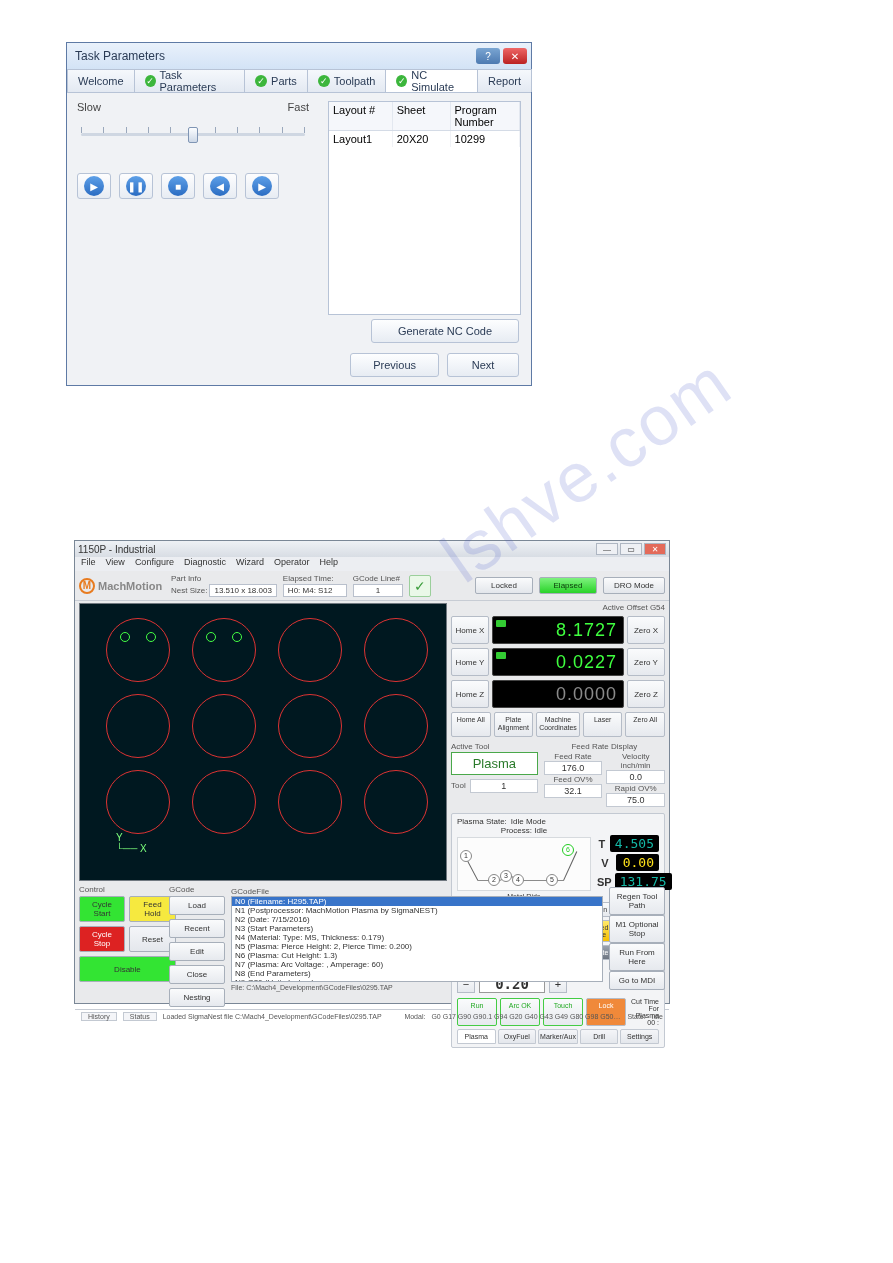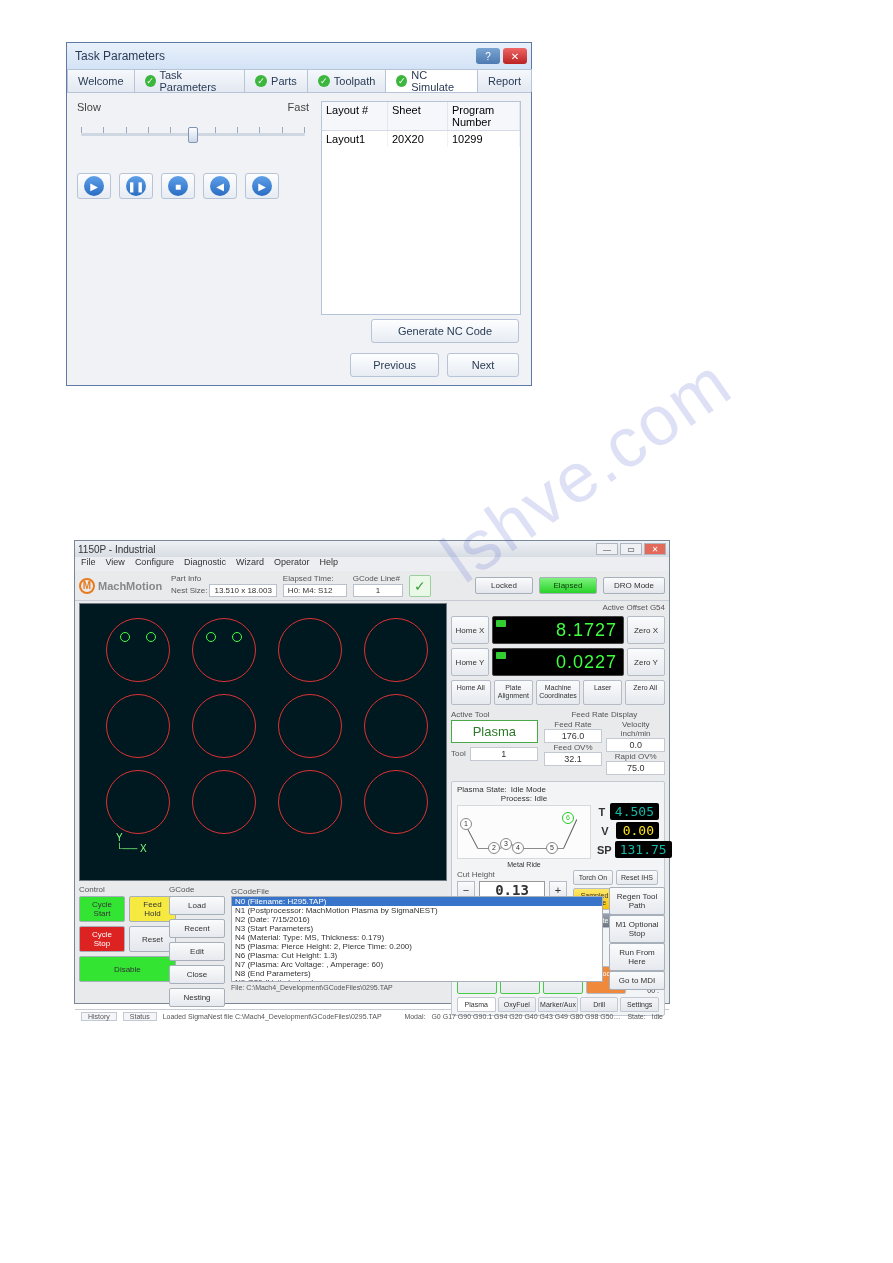--- a/index.html
+++ b/index.html
@@ -14,21 +14,21 @@
   .win1-titlebtns { display:flex; gap:3px; }
   .tbtn { width:24px; height:16px; border-radius:3px; display:flex; align-items:center; justify-content:center; font-size:10px; color:#fff;}
   .tbtn.help { background:linear-gradient(#7aa5d2,#4d7ab1); }
   .tbtn.close { background:linear-gradient(#e66,#b22); }
   .win1-body { position:relative; height:calc(100% - 26px); background:#f0f2f5; padding:0;}
   .tabstrip { display:flex; height:24px; border-bottom:1px solid #b7c3d6; background:#e7ecf3;}
   .tab { padding:4px 10px; border:1px solid #b7c3d6; border-bottom:none; margin-right:-1px;
          background:linear-gradient(#f5f8fc,#e3e9f2); display:flex; align-items:center; gap:4px; font-size:11px; color:#2a3b55;}
   .tab.active { background:#fff; }
   .tabchk { width:12px; height:12px; border-radius:50%; background:#3cb63c; display:inline-flex; align-items:center; justify-content:center; color:#fff; font-size:9px;}
-  .panelrow { display:flex; padding:8px 10px 0; gap:12px;}
+  .panelrow { display:flex; padding:8px 10px 0; gap:19px;}
   .sliderblock { width:232px; }
   .sliderlabels { display:flex; justify-content:space-between; font-size:11px; color:#444;}
   .sliderbar { margin-top:10px; position:relative; height:24px;}
   .track { position:absolute; top:10px; left:4px; right:4px; height:3px; background:#cfd7e2; border-radius:2px;}
   .ticks { position:absolute; top:4px; left:4px; right:4px; display:flex; justify-content:space-between;}
   .ticks span { width:1px; height:6px; background:#9aa8bc;}
   .thumb { position:absolute; top:4px; left:calc(50% - 5px); width:10px; height:16px;
            background:linear-gradient(#fbfdff,#cdd8e7); border:1px solid #7f95b4; border-radius:2px;}
   .playrow { display:flex; gap:8px; margin-top:26px;}
   .pbtn { width:34px; height:26px; border:1px solid #b7c3d6; background:linear-gradient(#fdfdfe,#e7ecf3);
@@ -313,20 +313,25 @@
       <div class="drorow">
         <div class="homebtn">Home X</div>
         <div class="dro"><div class="led"></div><span>8.1727</span></div>
         <div class="homebtn">Zero X</div>
       </div>
       <div class="drorow">
         <div class="homebtn">Home Y</div>
         <div class="dro"><div class="led"></div><span>0.0227</span></div>
         <div class="homebtn">Zero Y</div>
       </div>
+      <div class="drorow">
+        <div class="homebtn">Home Z</div>
+        <div class="dro dim"><span>0.0000</span></div>
+        <div class="homebtn">Zero Z</div>
+      </div>
       <div class="homerow">
         <div class="sqbtn">Home All</div>
         <div class="sqbtn">Plate Alignment</div>
         <div class="sqbtn">Machine Coordinates</div>
         <div class="sqbtn">Laser</div>
         <div class="sqbtn">Zero All</div>
       </div>
 
       <div style="display:flex; gap:6px;">
         <div style="flex:1">

